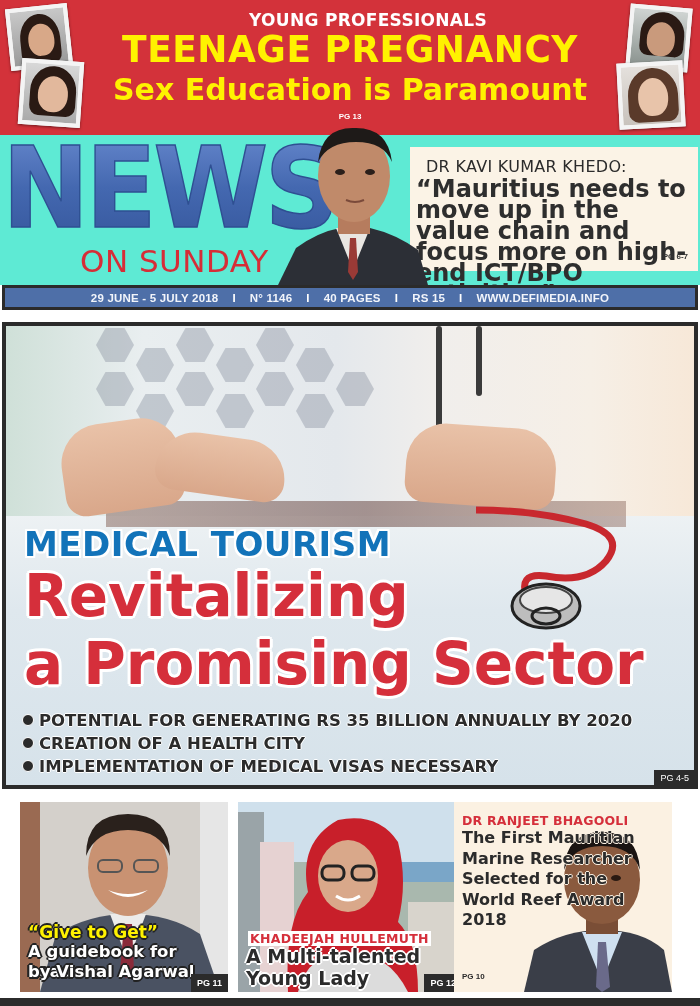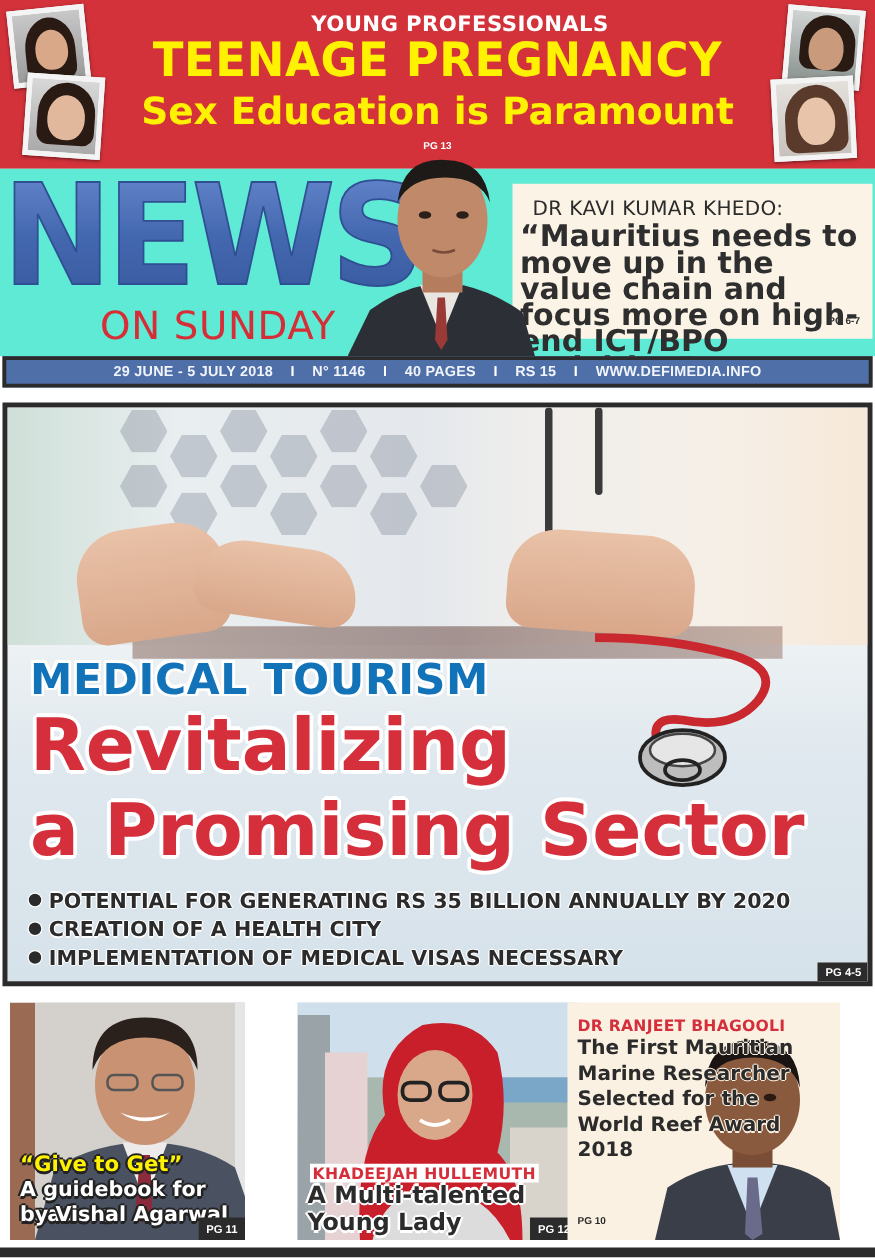--- a/index.html
+++ b/index.html
@@ -54,25 +54,25 @@
     text-shadow: 3px 0 #fff, -3px 0 #fff, 0 3px #fff, 0 -3px #fff, 2px 2px #fff, -2px -2px #fff, 2px -2px #fff, -2px 2px #fff; }
   .hero-head2 { position: absolute; left: 18px; top: 306px; color: #d52f3b; font-size: 58px; font-weight: 900; font-family: "DejaVu Sans", sans-serif; line-height: 64px;
     text-shadow: 3px 0 #fff, -3px 0 #fff, 0 3px #fff, 0 -3px #fff, 2px 2px #fff, -2px -2px #fff, 2px -2px #fff, -2px 2px #fff; }
 
   .stetho { position: absolute; left: 470px; top: 180px; width: 150px; height: 130px; }
 
   .bullets { position: absolute; left: 16px; top: 383px; }
   .bullet { color: #2b2b2b; font-weight: 900; font-size: 16.5px; line-height: 23px; font-family: "DejaVu Sans", sans-serif;
     text-shadow: 1px 0 #fff, -1px 0 #fff, 0 1px #fff, 0 -1px #fff; white-space: nowrap; }
   .bullet .dot { display: inline-block; width: 12px; height: 12px; background: #2b2b2b; border-radius: 50%; margin-right: 5px; vertical-align: 0px; border: 1px solid #fff; }
-  .hero-pg { position: absolute; right: 0; bottom: 0; background: #2b2b2b; color: #fff; font-weight: 700; font-size: 9px; padding: 3px 5px 2px 6px; }
+  .hero-pg { position: absolute; right: 0; bottom: 0; background: #2b2b2b; color: #fff; font-weight: 400; font-size: 9px; padding: 3px 5px 2px 6px; }
 
   
   .teaser { position: absolute; top: 802px; height: 190px; overflow: hidden; }
-  .t1 { left: 8px; width: 188px; background: linear-gradient(180deg,#d9d6d2,#cfcac4); }
+  .t1 { left: 20px; width: 208px; background: linear-gradient(180deg,#d9d6d2,#cfcac4); }
   .t2 { left: 238px; width: 224px; background: linear-gradient(180deg,#c9dbe8 0%, #bcd0de 35%, #a8b8b0 60%, #9aa8a0 100%); }
   .t3 { left: 454px; width: 218px; background: #fbf1e2; }
 
   .t-title-yellow { position: absolute; left: 8px; font-size: 17px; font-weight: 900; color: #fff200; font-family: "DejaVu Sans", sans-serif;
     text-shadow: 2px 0 #222, -2px 0 #222, 0 2px #222, 0 -2px #222, 1px 1px #222, -1px -1px #222; }
   .t-title-white { position: absolute; left: 8px; font-size: 16.5px; font-weight: 900; color: #ffffff; font-family: "DejaVu Sans", sans-serif; line-height: 20px;
     text-shadow: 2px 0 #222, -2px 0 #222, 0 2px #222, 0 -2px #222, 1px 1px #222, -1px -1px #222; }
   .t-pg { position: absolute; right: 0; bottom: 0; background: #2b2b2b; color: #fff; font-weight: 700; font-size: 9px; padding: 4px 6px; }
 
   .t2-name { position: absolute; left: 10px; top: 129px; font-size: 12.5px; font-weight: 900; color: #d52f3b; background: #fff; padding: 0 2px; font-family: "DejaVu Sans", sans-serif; letter-spacing: 0.3px; }

